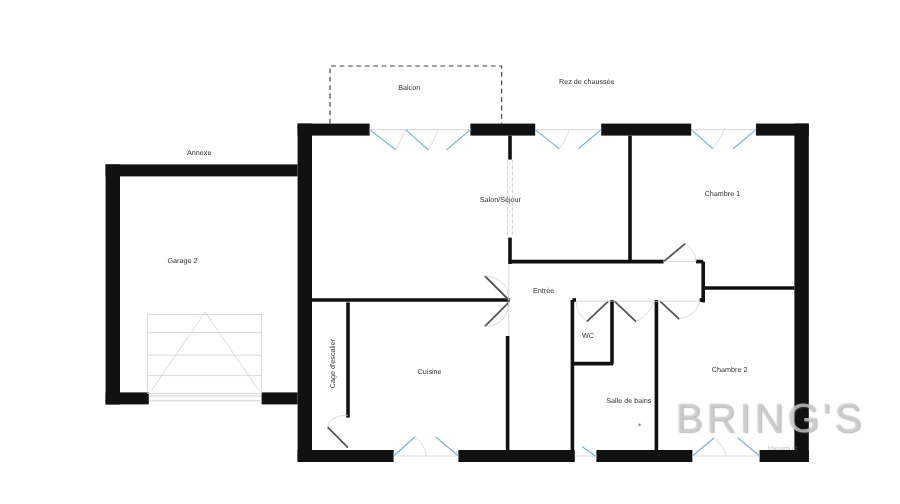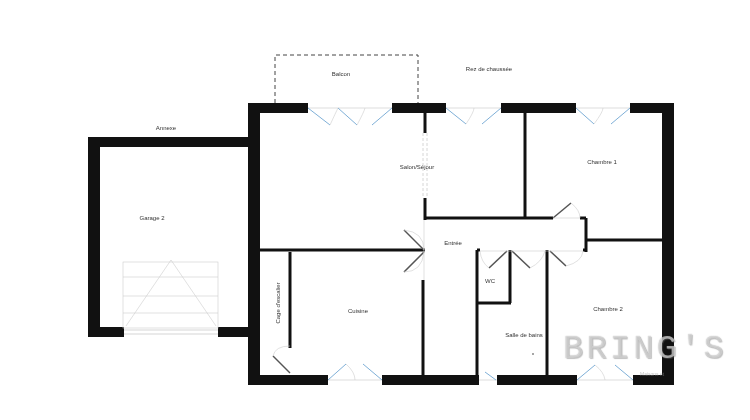--- a/index.html
+++ b/index.html
@@ -1,20 +1,20 @@
 <!DOCTYPE html>
 <html><head>
 <meta charset="utf-8">
 <style>
   html, body { margin:0; padding:0; background:#ffffff; }
   body { width:750px; height:420px; position:relative; overflow:hidden; font-family:"Liberation Sans", sans-serif; }
   #plan { position:absolute; left:0; top:0; width:750px; height:420px; }
   .lbl { position:absolute; font-size:6px; color:#333; white-space:nowrap; transform:translate(-50%,-50%); }
   .vlbl { position:absolute; font-size:6px; color:#333; white-space:nowrap; transform:translate(-50%,-50%) rotate(-90deg); }
-  .wm { position:absolute; left:563px; top:330px; font-family:Liberation Mono, monospace; font-size:34px; letter-spacing:3px; color:rgba(255,255,255,0.55); text-shadow:0 0 1px rgba(80,80,80,0.55), 1px 1px 1px rgba(120,120,120,0.4); }
+  .wm { position:absolute; left:563px; top:330px; font-family:Liberation Sans, sans-serif; font-size:34px; letter-spacing:3px; color:rgba(255,255,255,0.55); text-shadow:0 0 1px rgba(80,80,80,0.55), 1px 1px 1px rgba(120,120,120,0.4); }
   .wm-sub { position:absolute; left:640px; top:371px; font-size:5px; color:rgba(150,150,150,0.6); font-family:"Liberation Sans", sans-serif; }
 </style>
 </head>
 <body>
 
 <svg id="plan" viewBox="0 0 750 420" xmlns="http://www.w3.org/2000/svg">
 
   <g>
     <polyline points="275,103 275,55 418,55 418,103" fill="none" stroke="#444" stroke-width="1" stroke-dasharray="4,3"></polyline>
   </g>

